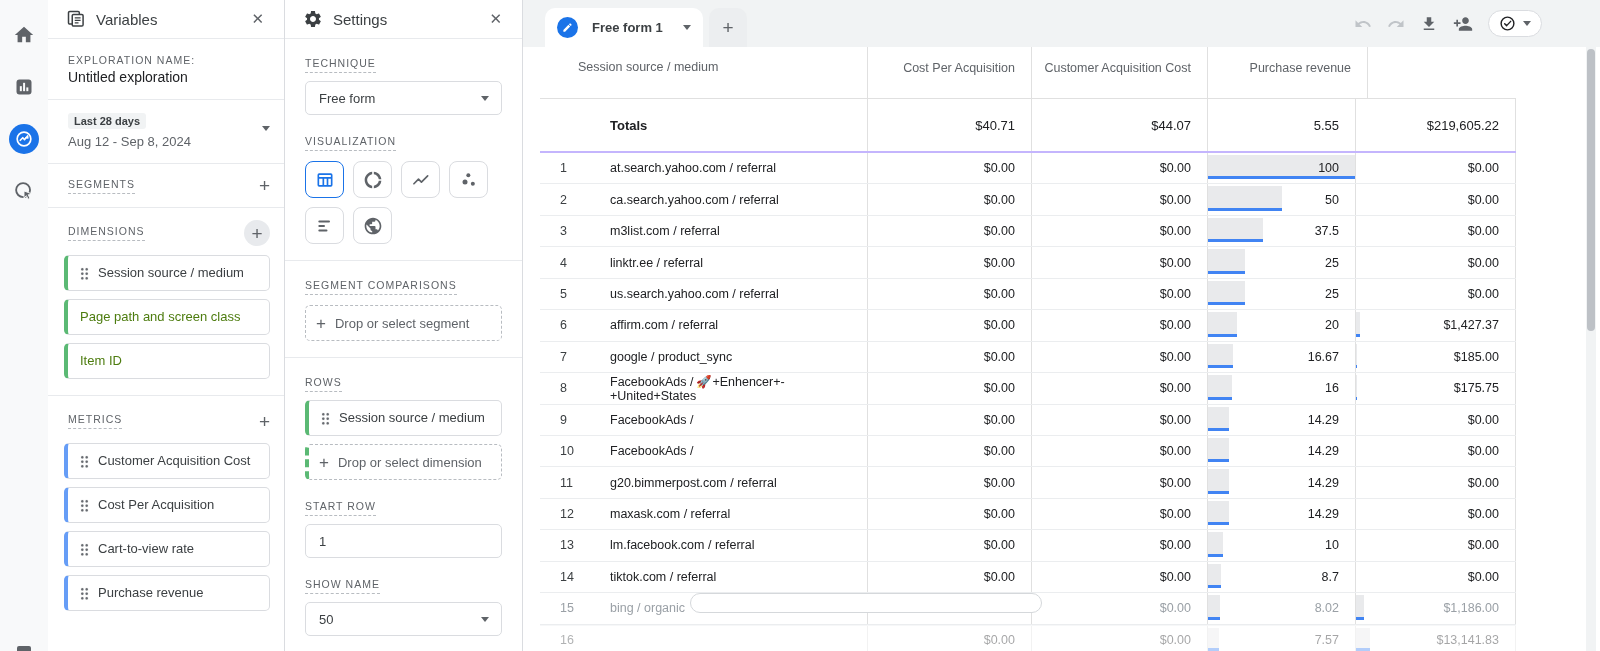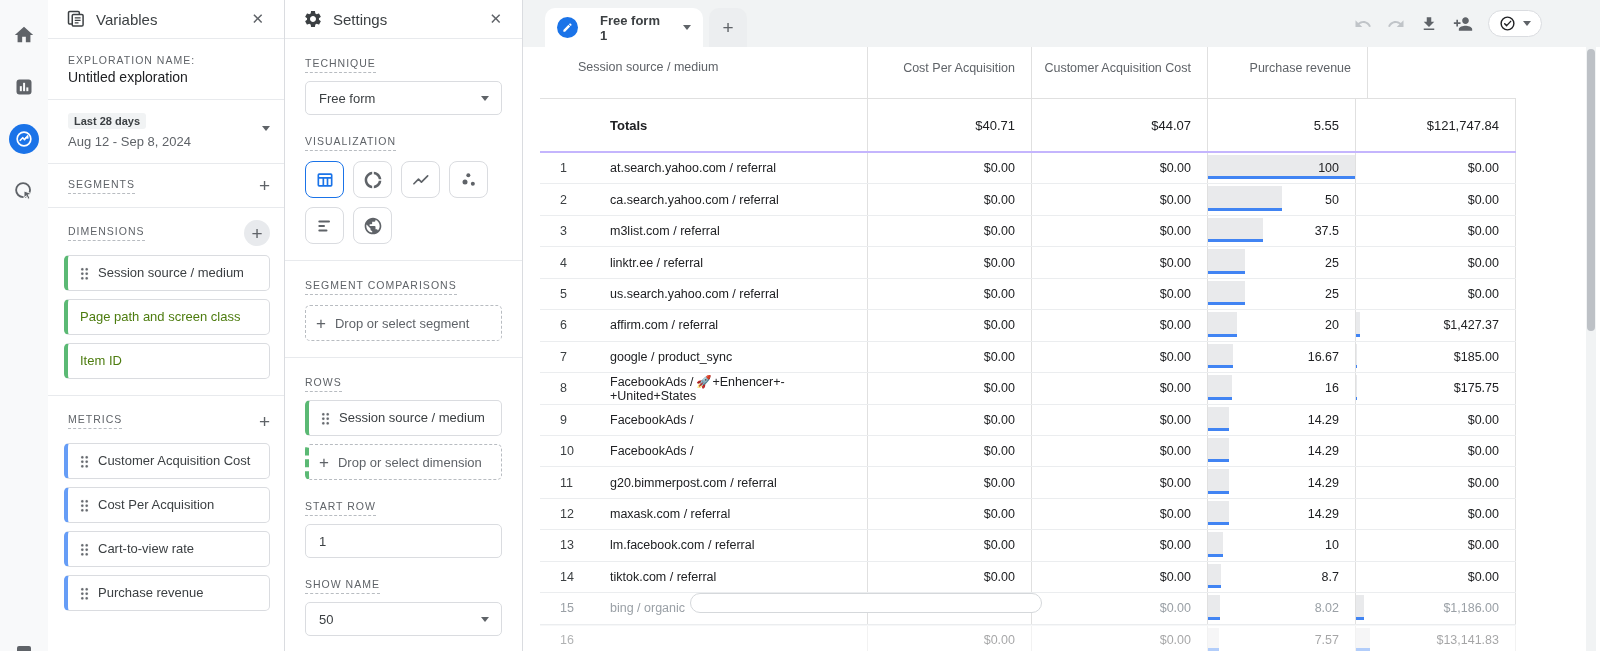--- a/index.html
+++ b/index.html
@@ -61,21 +61,21 @@
   .select-box .caret { position:absolute; right:12px; }
   .viz-grid { display:flex; flex-wrap:wrap; gap:9px; margin-top:10px; width:190px; }
   .viz-btn { width:39px; height:37px; border:1px solid #dadce0; border-radius:8px; background:#fff; display:flex; align-items:center; justify-content:center; color:#5f6368; cursor:pointer; }
   .viz-btn.selected { border:1.5px solid #1a73e8; color:#1a73e8; }.mt8{margin-top:8px}.mt10{margin-top:10px}
   .mb16{margin-bottom:16px}.mb18{margin-bottom:18px}
   .set-div { margin:16px -20px 16px -20px; }
 
   
   .main { position:absolute; left:523px; top:0; right:0; height:651px; background:#fff; }
   .tabstrip { position:relative; height:47px; background:#f1f3f4; }
-  .tab-active { position:absolute; left:22px; top:8px; height:39px; width:158px; background:#fff; border-radius:10px 10px 0 0; display:flex; align-items:center; gap:22px; padding:1px 12px; cursor:pointer; }
+  .tab-active { position:absolute; left:22px; top:8px; height:39px; width:158px; background:#fff; border-radius:10px 10px 0 0; display:flex; align-items:center; gap:14px; padding:1px 12px; cursor:pointer; }
   .tab-pencil { width:21px; height:21px; background:#1a73e8; border-radius:50%; display:flex; align-items:center; justify-content:center; flex:none; }
   .tab-label { font-size:13px; color:#3c4043; font-weight:bold; flex:1; }
   .tab-add { position:absolute; left:186px; top:8px; width:38px; height:39px; background:#eceef0; border-radius:10px 10px 0 0; display:flex; align-items:center; justify-content:center; color:#5f6368; font-size:19px; cursor:pointer; }
   .toolbar { position:absolute; right:58px; top:0; height:47px; display:flex; align-items:center; gap:15px; }
   .tool-icon { color:#5f6368; cursor:pointer; display:flex; }
   .tool-icon.disabled { color:#c0c4c8; }
   .apply-pill { display:flex; align-items:center; gap:7px; border:1px solid #dadce0; background:#fff; border-radius:14px; height:27px; padding:0 10px; cursor:pointer; }
 
   
   .table { position:absolute; left:17px; top:47px; width:976px; }
@@ -363,21 +363,21 @@
       <div class="cell c-cpa num-h">Cost Per Acquisition</div>
       <div class="cell c-cac num-h">Customer Acquisition Cost</div>
       <div class="cell c-rev num-h">Purchase revenue</div>
     </div>
 
     <div class="ttotals">
       <div class="cell c-source">Totals</div>
       <div class="cell c-cpa num">$40.71</div>
       <div class="cell c-cac num">$44.07</div>
       <div class="cell c-cart num">5.55</div>
-      <div class="cell c-rev num">$121,747.84</div>
+      <div class="cell c-rev num">$219,605.22</div>
     </div>
 
     <div id="rows-host">
         <div class="trow">
     <div class="cell c-source">
             <span class="rownum">1</span>
             <span class="srctext">at.search.yahoo.com / referral</span>
           </div>
     <div class="cell c-cpa num">$0.00</div>
     <div class="cell c-cac num">$0.00</div>

